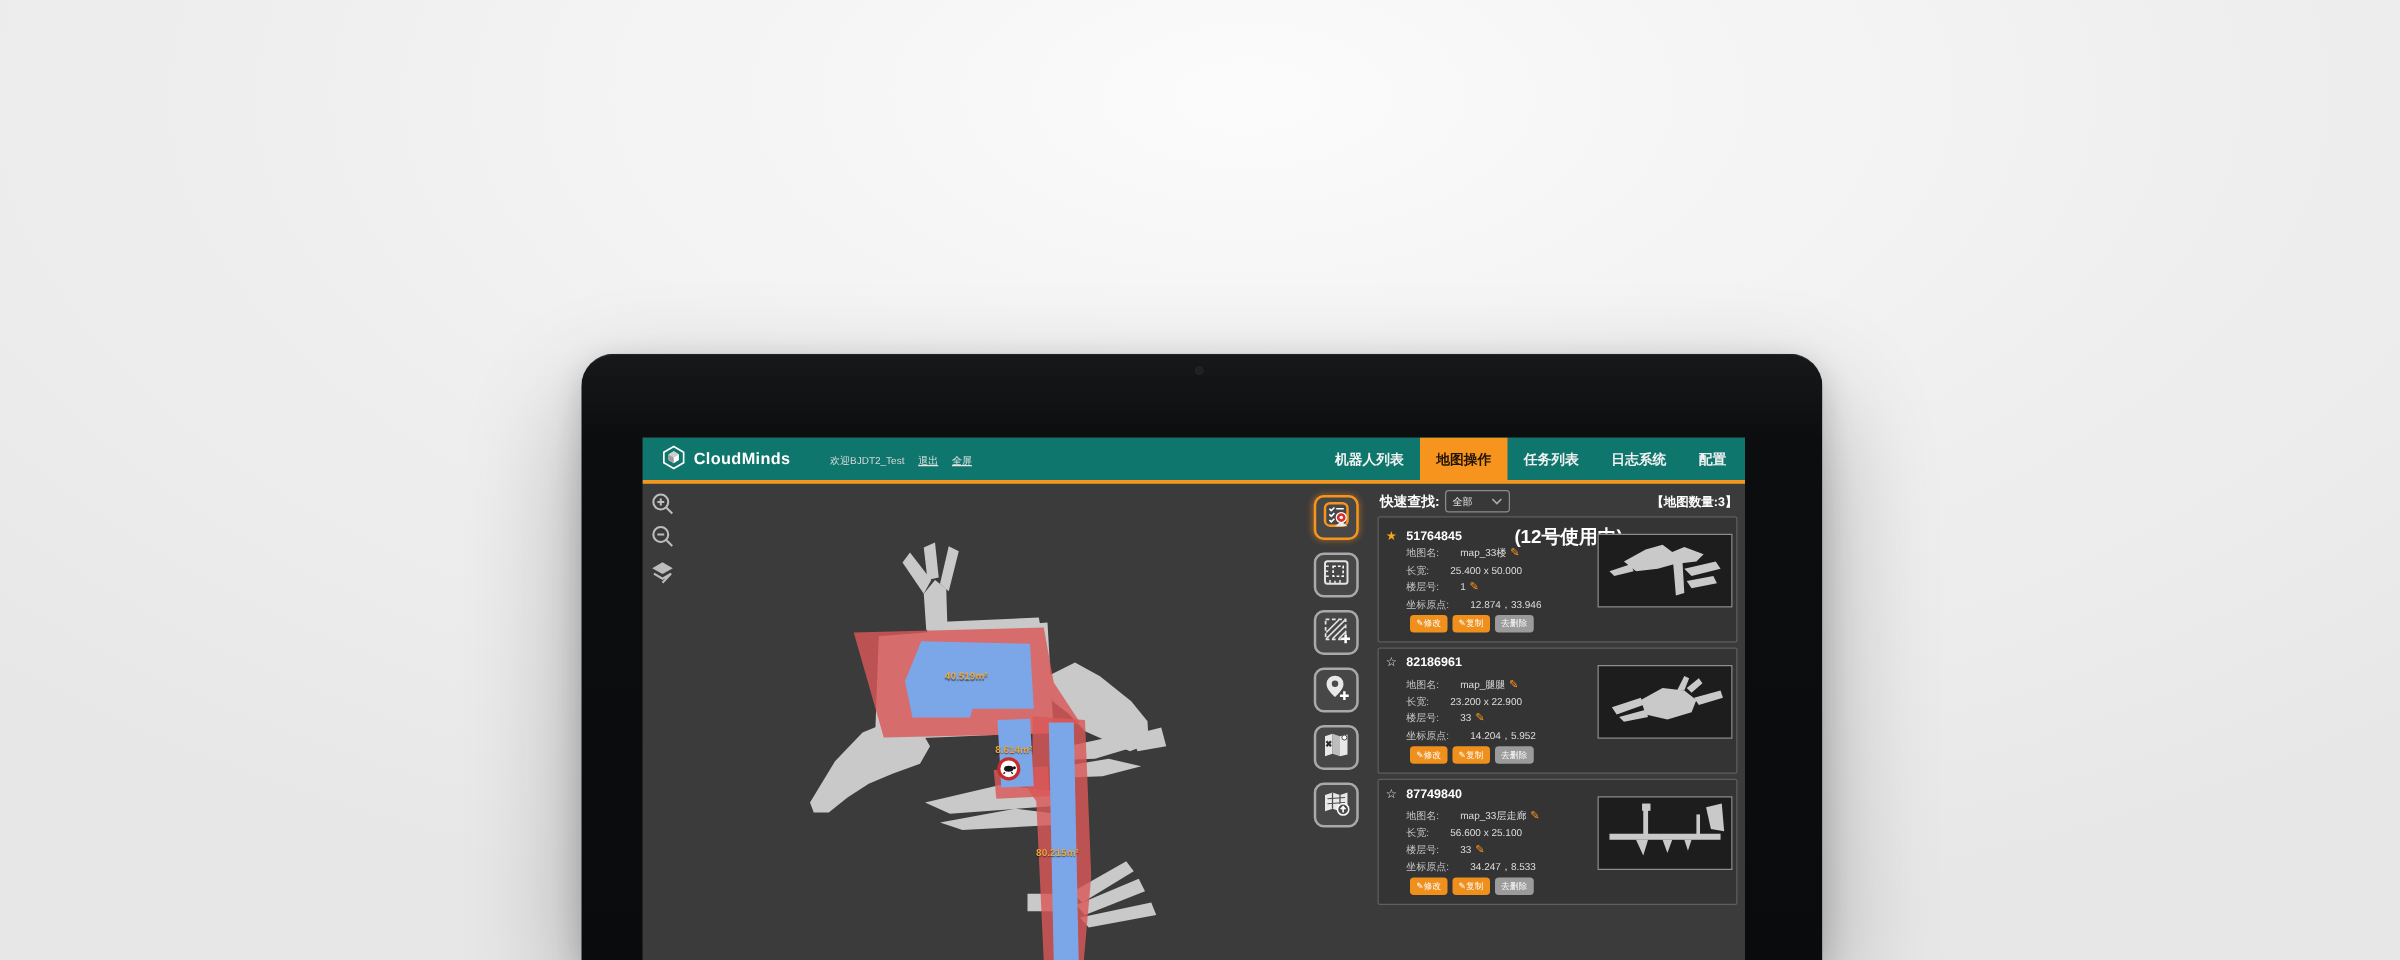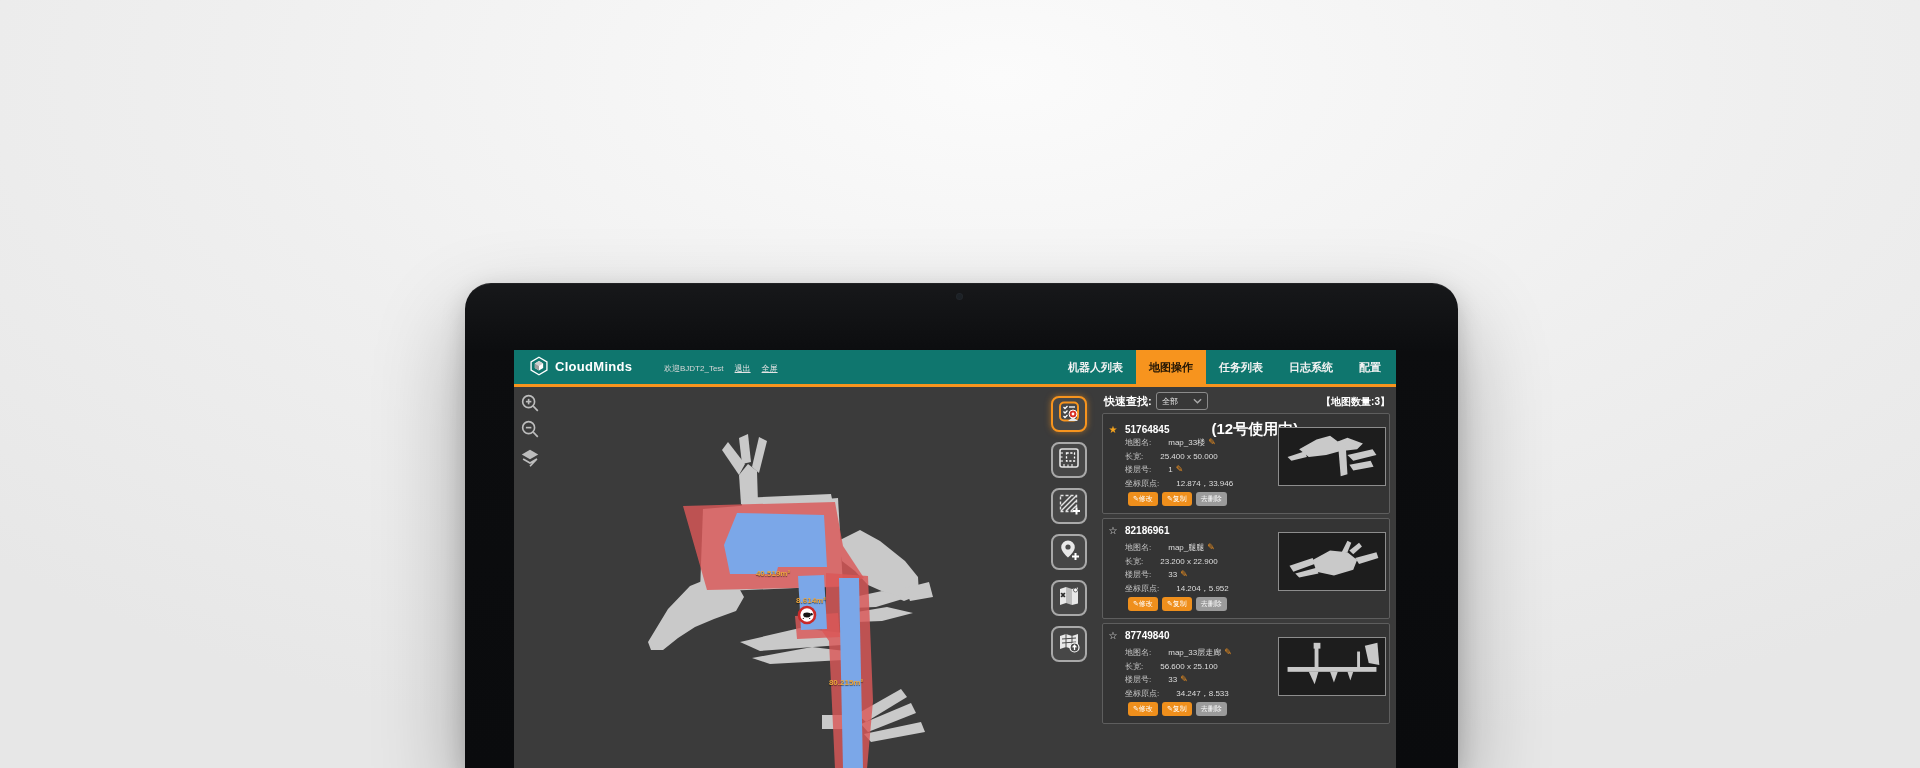--- a/index.html
+++ b/index.html
@@ -166,21 +166,21 @@
             <polygon points="839,577 859,577 863,768 843,768"></polygon>
           </g>
           <g>
             <circle cx="807" cy="614" r="8" fill="#ffffff" stroke="#c92a2a" stroke-width="2.6"></circle>
             <ellipse cx="807" cy="614" rx="3.8" ry="2.4" fill="#161616"></ellipse>
             <circle cx="811.5" cy="613.2" r="1.2" fill="#161616"></circle>
             <line x1="804" y1="616.8" x2="802.8" y2="618" stroke="#161616" stroke-width="1"></line>
             <line x1="809" y1="616.8" x2="810.2" y2="618" stroke="#161616" stroke-width="1"></line>
           </g>
         </svg>
-        <div class="map-label" style="left:164px; top:136px;margin-top:32px;">40.519m²</div>
+        <div class="map-label" style="left:164px; top:136px;">40.519m²</div>
         <div class="map-label" style="left:202px; top:195px;">8.614m²</div>
         <div class="map-label" style="left:237px; top:277px;">80.215m²</div>
       </div>
 
       <div class="toolbar" id="toolbar">
           <div class="tool-btn active">
             <span><svg width="26" height="26" viewBox="0 0 26 26">
                 <rect x="4" y="3.5" width="18" height="18" rx="4" fill="none" stroke="#f7941e" stroke-width="2"></rect>
                 <path d="M7.5 8 l1.5 1.5 2.5-2.5" fill="none" stroke="#fff" stroke-width="1.3"></path>
                 <line x1="13" y1="8" x2="19" y2="8" stroke="#fff" stroke-width="1.3"></line>

